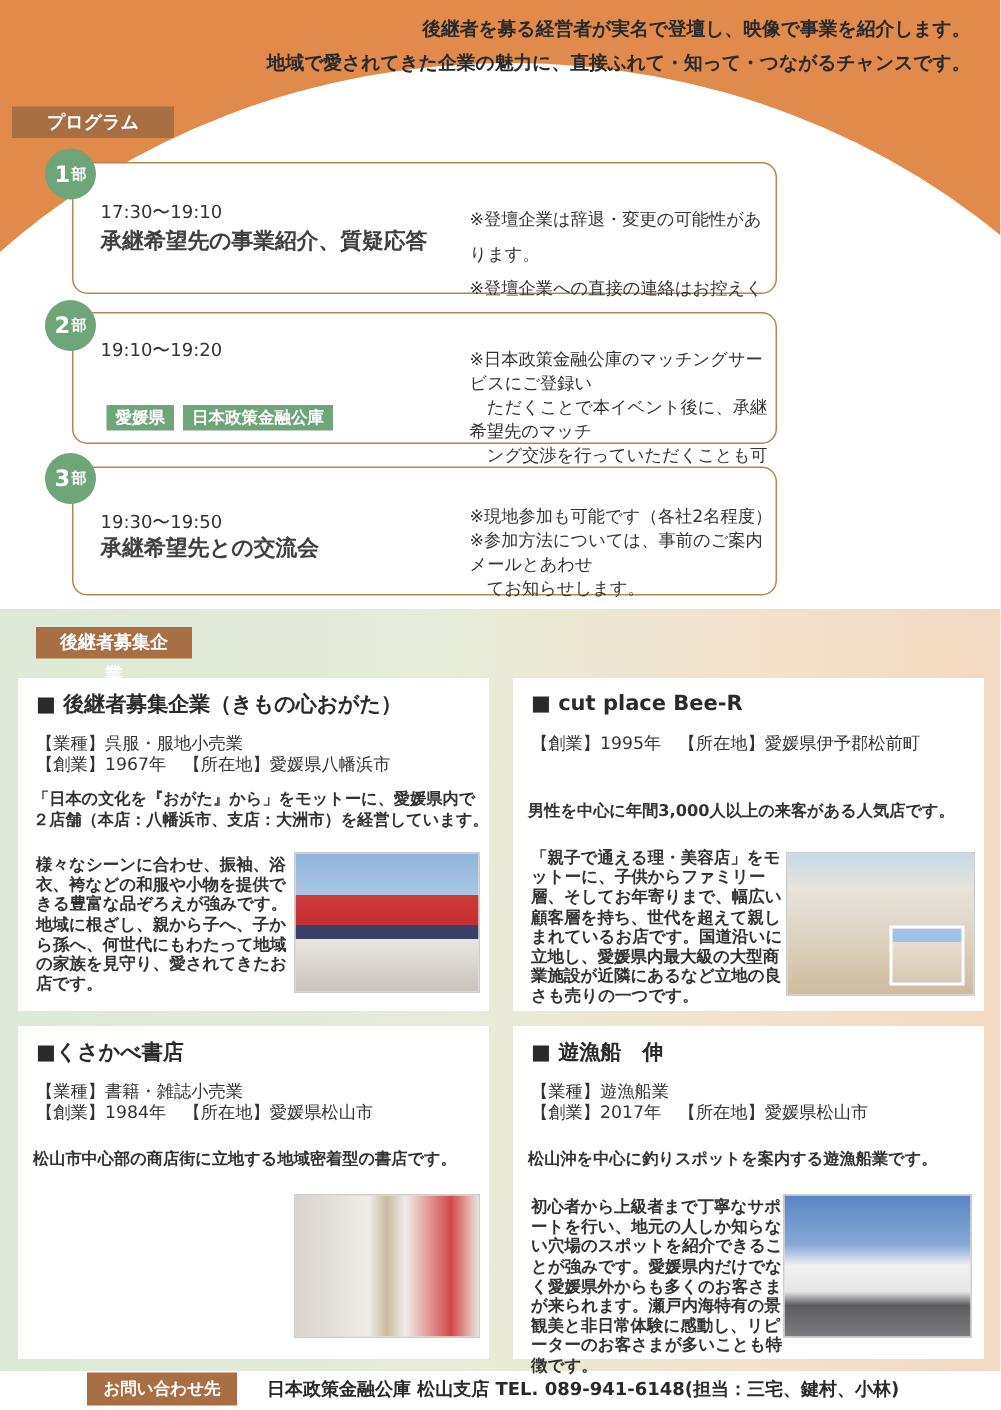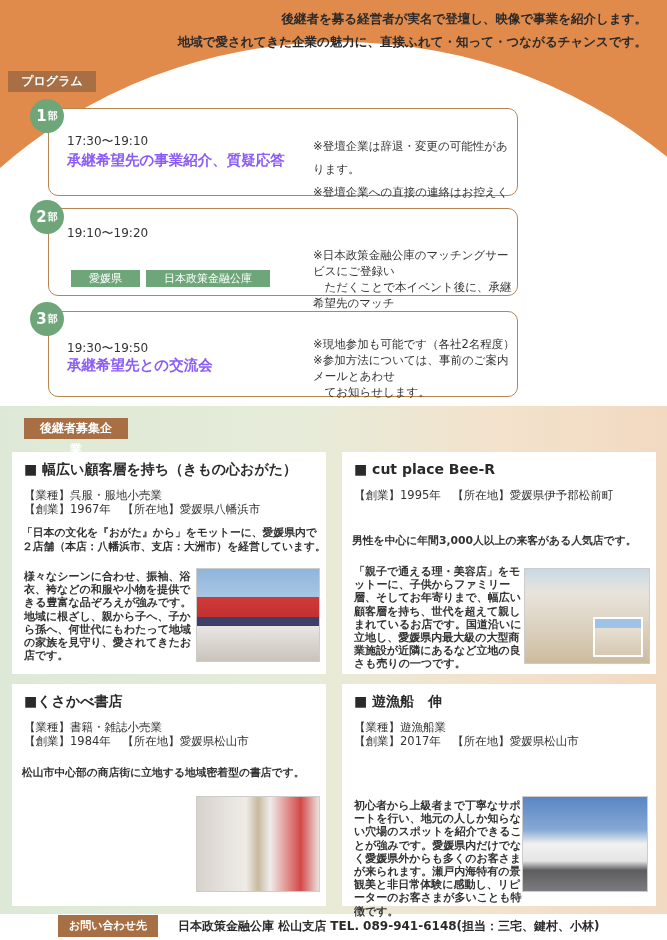--- a/index.html
+++ b/index.html
@@ -7,29 +7,29 @@
   body { font-family: "DejaVu Sans", "Liberation Sans", sans-serif; color: #333; position: relative; }
 
   
   .top-bg { position: absolute; left: 0; top: 0; width: 667px; height: 420px; overflow: hidden; }
   .top-bg .orange { position: absolute; left: 0; top: 0; width: 667px; height: 420px; background: #e08a4c; }
   .top-bg .white-arc { position: absolute; left: -150px; top: 42px; width: 980px; height: 900px; border-radius: 50%; background: #fff; }
 
   .intro { position: absolute; right: 20px; top: 8px; text-align: right; font-weight: bold; font-size: 12.5px; line-height: 22.5px; color: #2a2a2a; }
 
   .tag { position: absolute; background: #a86f45; color: #fff; font-weight: bold; font-size: 12px; padding: 0 12px; height: 21px; line-height: 21px; }
-  .tag.program { left: 8px; top: 71px; width: 88px; text-align: center; }
+  .tag.program { left: 8px; top: 71px; width: 108px; text-align: center; }
 
   .part-card { position: absolute; left: 48px; width: 470px; border: 1.5px solid #b78650; border-radius: 10px; background: #fff; }
   .part-badge { position: absolute; width: 34px; height: 34px; border-radius: 50%; background: #6ea67a; color: #fff; font-weight: bold; display: flex; align-items: center; justify-content: center; font-size: 15px; }
   .part-badge small { font-size: 10px; margin-left: 1px; }
   .time { position: absolute; font-size: 12px; color: #333; }
-  .ptitle { position: absolute; font-size: 14.5px; font-weight: bold; color: #8b5cf6; }
+  .ptitle { position: absolute; font-size: 14.5px; font-weight: bold; color: #404040; }
   .notes { position: absolute; font-size: 11.5px; line-height: 16px; color: #333; }
-  .chip { display: inline-block; background: #6ea67a; color: #fff; font-size: 11px; font-weight: normal; padding: 0 18px; height: 17px; line-height: 17px; margin-right: 6px; }
+  .chip { display: inline-block; background: #6ea67a; color: #fff; font-size: 11px; font-weight: bold; padding: 0 6px; height: 17px; line-height: 17px; margin-right: 6px; }
 
   
   .co-bg { position: absolute; left: 0; top: 406px; width: 667px; height: 508px; background: linear-gradient(90deg, #dde9d6 0%, #e6ecd9 45%, #f3e2cc 75%, #f2d9c1 100%); }
   .tag.succ { left: 24px; top: 418px; width: 104px; text-align: center; font-family: Liberation Serif, serif; }
 
   .co-card { position: absolute; background: #fff; width: 314px; }
   .co-name { position: absolute; left: 12px; top: 9px; font-size: 14px; font-weight: bold; color: #2a2a2a; white-space: nowrap; }
   .co-meta { position: absolute; left: 12px; top: 36px; font-size: 11.5px; line-height: 14px; color: #333; white-space: pre; }
   .co-desc { position: absolute; left: 10px; font-size: 10.8px; line-height: 14px; color: #333; font-weight: bold; white-space: nowrap; }
   .co-body { position: absolute; left: 12px; font-size: 11px; line-height: 13.2px; font-weight: bold; color: #333; width: 170px; }
@@ -64,21 +64,21 @@
 <div class="part-badge" style="left:30px;top:99px;">
     <span>1</span>
     <small>部</small>
   </div>
 
 <div class="part-card" style="top:208px;height:88px;">
   <div class="time" style="left:18px;top:16px;">19:10〜19:20</div>
   <div style="position:absolute;left:22px;top:58px;">
     <span class="chip">愛媛県</span><span class="chip">日本政策金融公庫</span>
   </div>
-  <div class="notes" style="left:264px;top:22px;margin-top:16px;">
+  <div class="notes" style="left:264px;top:22px;">
     <div>※日本政策金融公庫のマッチングサービスにご登録い</div>
     <div>　ただくことで本イベント後に、承継希望先のマッチ</div>
     <div>　ング交渉を行っていただくことも可能です。</div>
   </div>
 </div>
 <div class="part-badge" style="left:30px;top:200px;">
     <span>2</span>
     <small>部</small>
   </div>
 
@@ -93,21 +93,21 @@
 </div>
 <div class="part-badge" style="left:30px;top:302px;">
     <span>3</span>
     <small>部</small>
   </div>
 
 <div class="co-bg"></div>
 <div class="tag succ">後継者募集企業</div>
 
 <div class="co-card" style="left:12px;top:452px;height:222px;">
-  <div class="co-name">■ 幅広い顧客層を持ち（きもの心おがた）</div>
+  <div class="co-name">■ 後継者募集企業（きもの心おがた）</div>
   <div class="co-meta"><div>【業種】呉服・服地小売業</div><div>【創業】1967年　【所在地】愛媛県八幡浜市</div></div>
   <div class="co-desc" style="top:74px;">
       <div>「日本の文化を『おがた』から」をモットーに、愛媛県内で</div>
       <div>２店舗（本店：八幡浜市、支店：大洲市）を経営しています。</div>
     </div>
   <div class="co-body" style="top:118px;">様々なシーンに合わせ、振袖、浴衣、袴などの和服や小物を提供できる豊富な品ぞろえが強みです。地域に根ざし、親から子へ、子から孫へ、何世代にもわたって地域の家族を見守り、愛されてきたお店です。</div>
   <div class="photo" style="left:184px;top:116px;width:124px;height:94px;background:linear-gradient(180deg,#8fb5dc 0%,#a9c6e4 30%,#d13a3a 30%,#c23030 52%,#3c3f6a 52%,#3c3f6a 62%,#e9e6e1 62%,#c9c3bb 100%);"></div>
 </div>
 
 <div class="co-card" style="left:342px;top:452px;height:222px;">
@@ -127,18 +127,21 @@
   <div class="co-meta"><div>【業種】書籍・雑誌小売業</div><div>【創業】1984年　【所在地】愛媛県松山市</div></div>
   <div class="co-desc" style="top:82px;">
       <div>松山市中心部の商店街に立地する地域密着型の書店です。</div>
     </div>
   <div class="photo" style="left:184px;top:112px;width:124px;height:96px;background:linear-gradient(90deg,#d8d2cc 0%,#efece8 40%,#c9b9a0 50%,#efece8 60%,#d44848 85%,#e9e4de 100%);"></div>
 </div>
 
 <div class="co-card" style="left:342px;top:684px;height:222px;">
   <div class="co-name">■ 遊漁船　伸</div>
   <div class="co-meta"><div>【業種】遊漁船業</div><div>【創業】2017年　【所在地】愛媛県松山市</div></div>
+  <div class="co-desc" style="top:82px;">
+      <div>松山沖を中心に釣りスポットを案内する遊漁船業です。</div>
+    </div>
   <div class="co-body" style="top:116px;font-family:Liberation Mono, monospace;">初心者から上級者まで丁寧なサポートを行い、地元の人しか知らない穴場のスポットを紹介できることが強みです。愛媛県内だけでなく愛媛県外からも多くのお客さまが来られます。瀬戸内海特有の景観美と非日常体験に感動し、リピーターのお客さまが多いことも特徴です。</div>
   <div class="photo" style="left:180px;top:112px;width:126px;height:96px;background:linear-gradient(180deg,#5a86c4 0%,#86a9d6 35%,#f1f1f1 50%,#e5e5e5 68%,#5d5d60 78%,#7c7c80 100%);"></div>
 </div>
 
 <div class="contact-tag">お問い合わせ先</div>
 <div class="contact-text">日本政策金融公庫 松山支店 TEL. 089-941-6148(担当：三宅、鍵村、小林)</div>
 
 </body></html>

